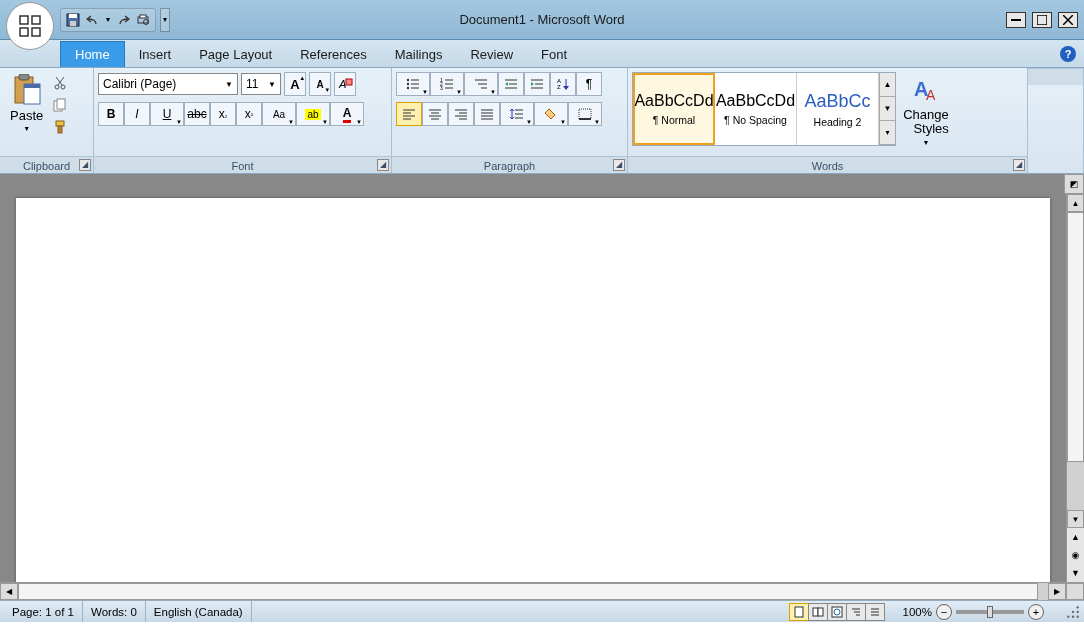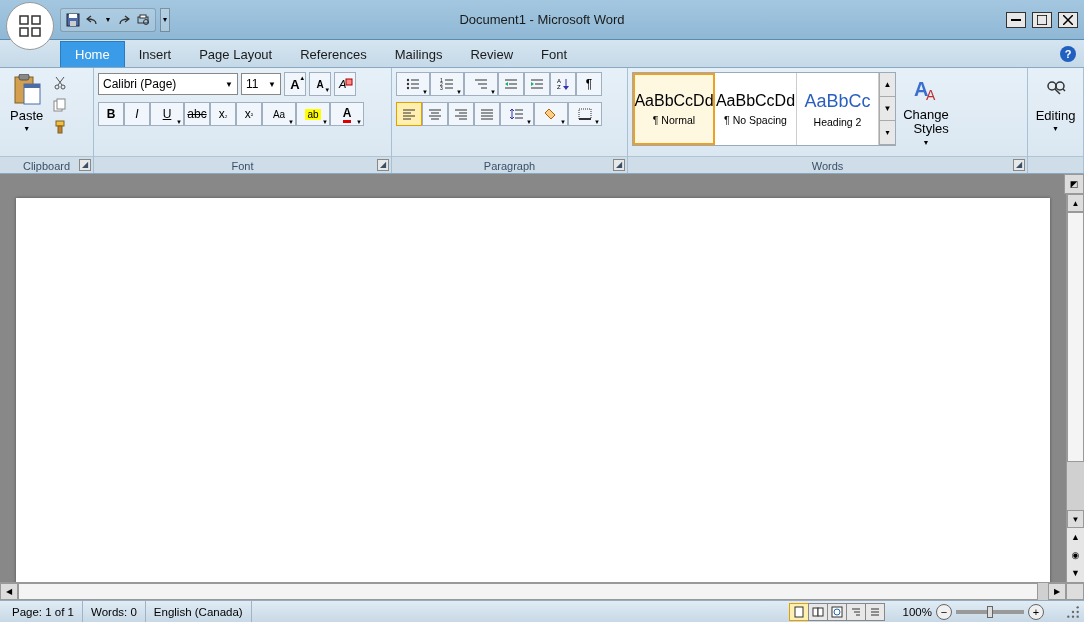--- a/index.html
+++ b/index.html
@@ -426,34 +426,20 @@
             </svg>
           </div>
         <div class="lbl" style="text-align:right;line-height:1.1">Change Styles</div>
         <div class="drop">▼</div>
       </div>
     </div>
     <div class="group-label"><span>Words</span><span class="launcher">◢</span></div>
   </div>
 
   <div class="group" style="width:56px">
-    <div class="group-body" style="justify-content:center">
-      <div class="big-btn">
-        <div class="icon">
-            <svg width="20" height="20" viewBox="0 0 20 20">
-              <circle cx="6" cy="6" r="4" fill="none" stroke="#333" stroke-width="1.5"></circle>
-              <line x1="9" y1="9" x2="14" y2="14" stroke="#333" stroke-width="1.5"></line>
-              <circle cx="14" cy="6" r="4" fill="none" stroke="#333" stroke-width="1.5"></circle>
-              <line x1="17" y1="9" x2="19" y2="11" stroke="#333" stroke-width="1.5"></line>
-            </svg>
-          </div>
-        <div class="lbl">Editing</div>
-        <div class="drop">▼</div>
-      </div>
-    </div>
     <div class="group-label">&nbsp;</div>
   </div>
 
 </div>
 
 <div class="docarea">
   <div class="ruler-space">◩</div>
   <div class="page"></div>
   <div class="vscroll">
     <div style="height:20px"></div>

